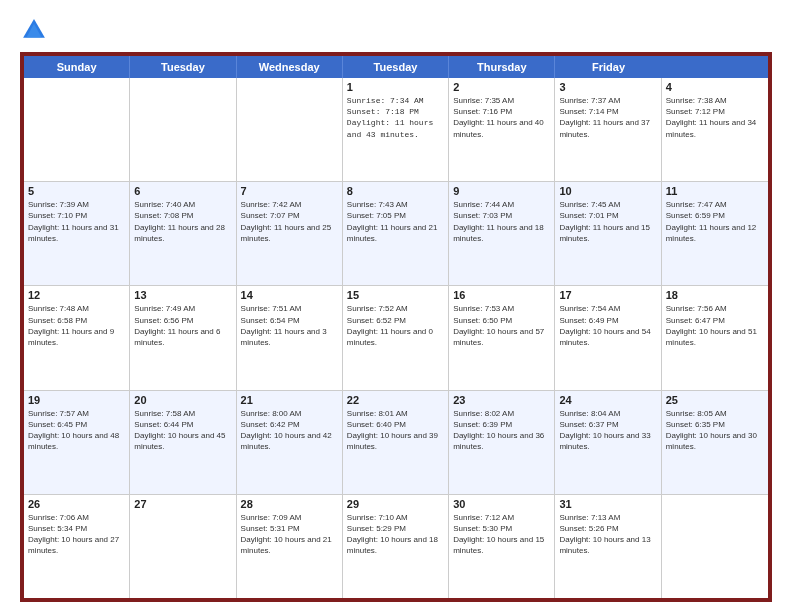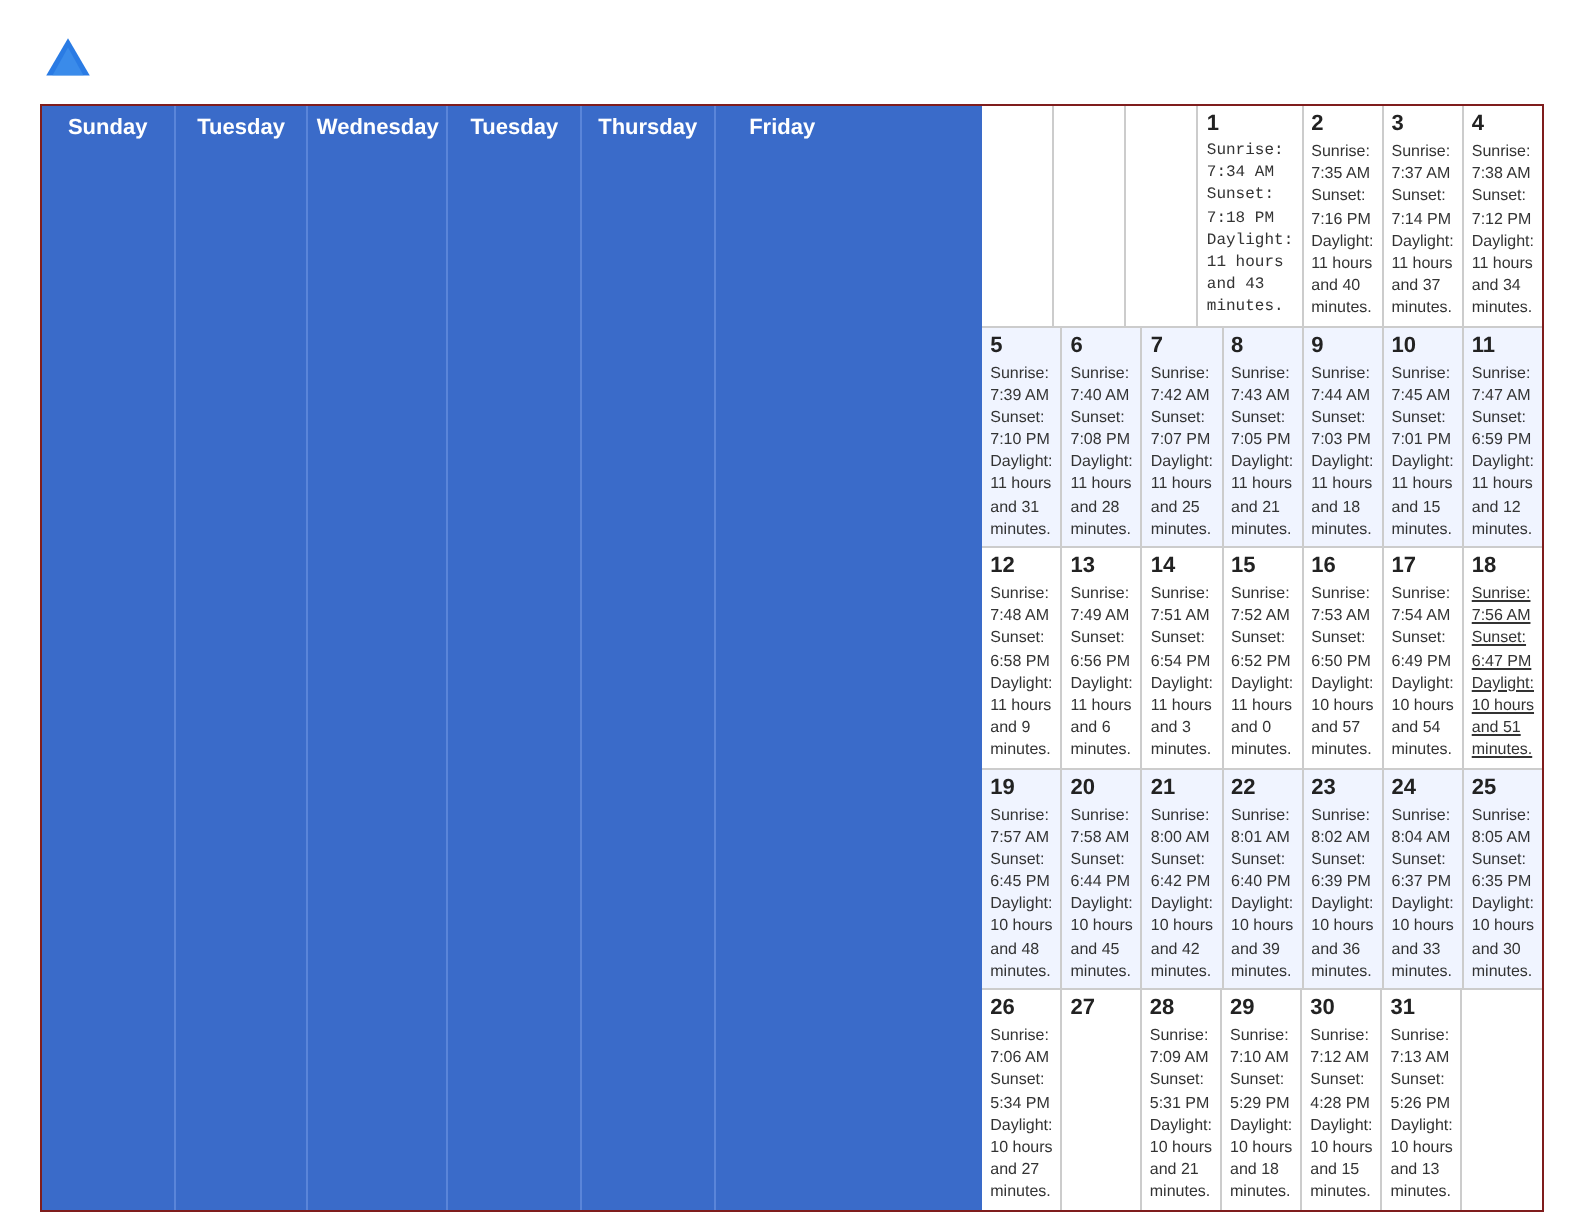--- a/index.html
+++ b/index.html
@@ -47,22 +47,22 @@
       font-weight: bold;
       color: #222;
     }
     .location-title {
       font-size: 15px;
       color: #444;
     }
     .calendar {
       flex: 1;
       display: flex;
-      flex-direction: row;
-      border: 1px solid #7f1d1d;
+      flex-direction: column;
+      border: 4px solid #7f1d1d;
     }
     .cal-header-row {
       display: grid;
       grid-template-columns: repeat(7, 1fr);
       background: #3a6bc9;
     }
     .cal-header-cell {
       color: #fff;
       font-size: 11px;
       font-weight: bold;
@@ -242,21 +242,21 @@
 Daylight: 10 hours and 57 minutes.</div>
           </div>
           <div class="cal-cell">
             <div class="cell-day">17</div>
             <div class="cell-info" style="white-space: pre-line;">Sunrise: 7:54 AM
 Sunset: 6:49 PM
 Daylight: 10 hours and 54 minutes.</div>
           </div>
           <div class="cal-cell">
             <div class="cell-day">18</div>
-            <div class="cell-info" style="white-space: pre-line; text-decoration: underline;">Sunrise: 7:56 AM
+            <div class="cell-info" style="white-space: pre-line;">Sunrise: 7:56 AM
 Sunset: 6:47 PM
 Daylight: 10 hours and 51 minutes.</div>
           </div>
         </div>
         <div class="cal-row">
           <div class="cal-cell alt-row">
             <div class="cell-day">19</div>
             <div class="cell-info" style="white-space: pre-line;">Sunrise: 7:57 AM
 Sunset: 6:45 PM
 Daylight: 10 hours and 48 minutes.</div>
@@ -316,21 +316,21 @@
           </div>
           <div class="cal-cell">
             <div class="cell-day">29</div>
             <div class="cell-info" style="white-space: pre-line;">Sunrise: 7:10 AM
 Sunset: 5:29 PM
 Daylight: 10 hours and 18 minutes.</div>
           </div>
           <div class="cal-cell">
             <div class="cell-day">30</div>
             <div class="cell-info" style="white-space: pre-line;">Sunrise: 7:12 AM
-Sunset: 4:28 PM
+Sunset: 5:30 PM
 Daylight: 10 hours and 15 minutes.</div>
           </div>
           <div class="cal-cell">
             <div class="cell-day">31</div>
             <div class="cell-info" style="white-space: pre-line;">Sunrise: 7:13 AM
 Sunset: 5:26 PM
 Daylight: 10 hours and 13 minutes.</div>
           </div>
           <div class="cal-cell"></div>
         </div>

